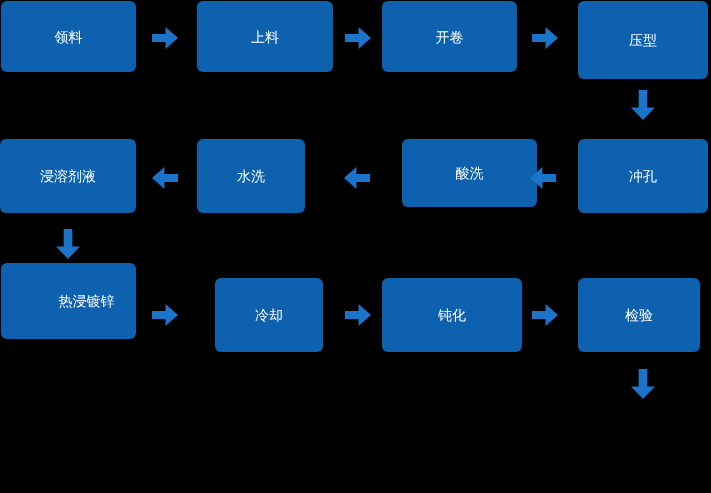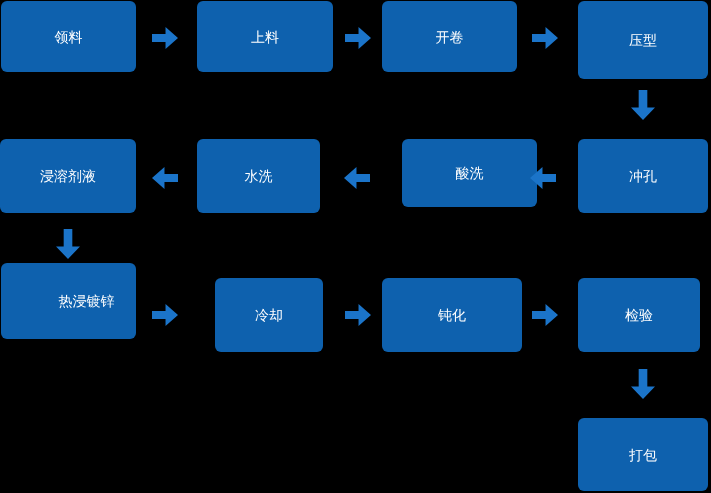--- a/index.html
+++ b/index.html
@@ -65,21 +65,21 @@
   <div class="box" style="left:578px; top:1px; width:130px; height:78px;">
     <span class="label">压型</span>
   </div>
 
   <div class="arrow arrow-down" style="left:631px; top:90px;"></div>
 
   <div class="box" style="left:0px; top:139px; width:136px; height:74px;text-align:right;">
     <span class="label">浸溶剂液</span>
   </div>
   <div class="arrow arrow-left" style="left:152px; top:167px;"></div>
-  <div class="box" style="left:197px; top:139px; width:123px; height:74px;">
+  <div class="box" style="left:197px; top:139px; width:108px; height:74px;">
     <span class="label">水洗</span>
   </div>
   <div class="arrow arrow-left" style="left:344px; top:167px;"></div>
   <div class="box" style="left:382px; top:139px; width:135px; height:68px;margin-left:20px;">
     <span class="label">酸洗</span>
   </div>
   <div class="arrow arrow-left" style="left:530px; top:167px;"></div>
   <div class="box" style="left:578px; top:139px; width:130px; height:74px;">
     <span class="label">冲孔</span>
   </div>
@@ -97,17 +97,14 @@
   <div class="box" style="left:382px; top:278px; width:140px; height:74px;">
     <span class="label">钝化</span>
   </div>
   <div class="arrow arrow-right" style="left:532px; top:304px;"></div>
   <div class="box" style="left:578px; top:278px; width:122px; height:74px;">
     <span class="label">检验</span>
   </div>
 
   <div class="arrow arrow-down" style="left:631px; top:369px;"></div>
 
-  <div class="box" style="left:578px; top:418px; width:130px; height:73px;">
-    <span class="label">打包</span>
-  </div>
 
 </div>
 
 </body></html>

